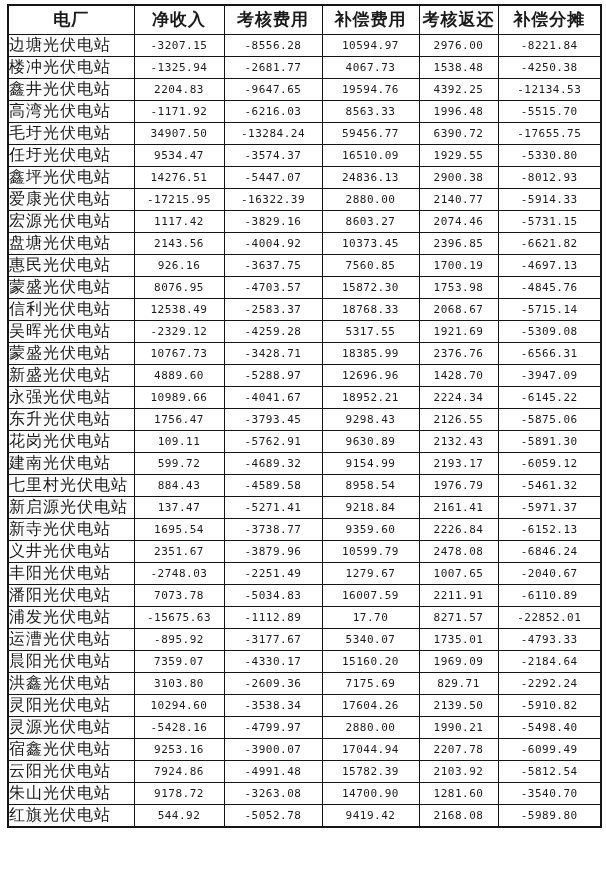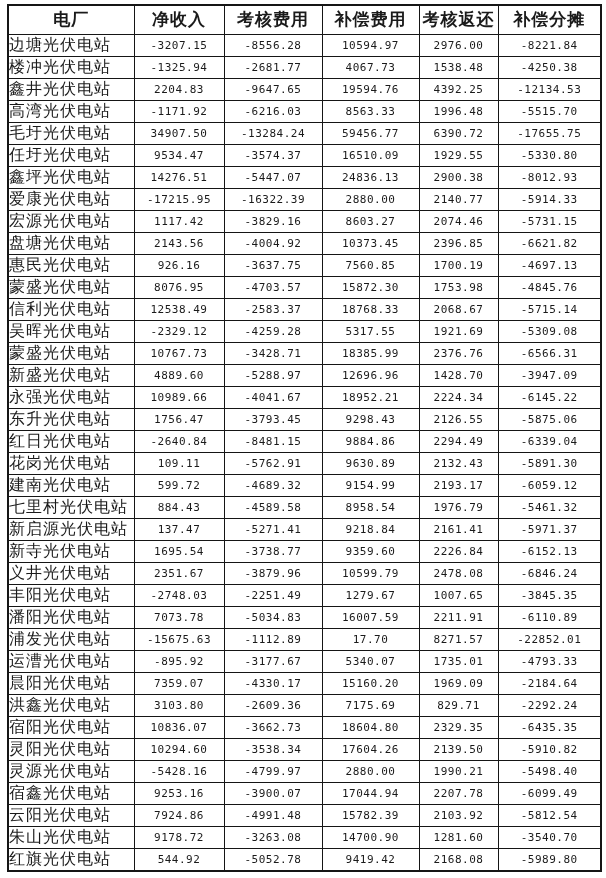--- a/index.html
+++ b/index.html
@@ -227,28 +227,20 @@
         </tr>
         <tr>
           <td class="name">东升光伏电站</td>
           <td class="num">1756.47</td>
           <td class="num">-3793.45</td>
           <td class="num">9298.43</td>
           <td class="num">2126.55</td>
           <td class="num">-5875.06</td>
         </tr>
         <tr>
-          <td class="name">红日光伏电站</td>
-          <td class="num">-2640.84</td>
-          <td class="num">-8481.15</td>
-          <td class="num">9884.86</td>
-          <td class="num">2294.49</td>
-          <td class="num">-6339.04</td>
-        </tr>
-        <tr>
           <td class="name">花岗光伏电站</td>
           <td class="num">109.11</td>
           <td class="num">-5762.91</td>
           <td class="num">9630.89</td>
           <td class="num">2132.43</td>
           <td class="num">-5891.30</td>
         </tr>
         <tr>
           <td class="name">建南光伏电站</td>
           <td class="num">599.72</td>
@@ -288,21 +280,21 @@
           <td class="num">10599.79</td>
           <td class="num">2478.08</td>
           <td class="num">-6846.24</td>
         </tr>
         <tr>
           <td class="name">丰阳光伏电站</td>
           <td class="num">-2748.03</td>
           <td class="num">-2251.49</td>
           <td class="num">1279.67</td>
           <td class="num">1007.65</td>
-          <td class="num">-3845.35</td>
+          <td class="num">-2040.67</td>
         </tr>
         <tr>
           <td class="name">潘阳光伏电站</td>
           <td class="num">7073.78</td>
           <td class="num">-5034.83</td>
           <td class="num">16007.59</td>
           <td class="num">2211.91</td>
           <td class="num">-6110.89</td>
         </tr>
         <tr>
@@ -331,28 +323,20 @@
         </tr>
         <tr>
           <td class="name">洪鑫光伏电站</td>
           <td class="num">3103.80</td>
           <td class="num">-2609.36</td>
           <td class="num">7175.69</td>
           <td class="num">829.71</td>
           <td class="num">-2292.24</td>
         </tr>
         <tr>
-          <td class="name">宿阳光伏电站</td>
-          <td class="num">10836.07</td>
-          <td class="num">-3662.73</td>
-          <td class="num">18604.80</td>
-          <td class="num">2329.35</td>
-          <td class="num">-6435.35</td>
-        </tr>
-        <tr>
           <td class="name">灵阳光伏电站</td>
           <td class="num">10294.60</td>
           <td class="num">-3538.34</td>
           <td class="num">17604.26</td>
           <td class="num">2139.50</td>
           <td class="num">-5910.82</td>
         </tr>
         <tr>
           <td class="name">灵源光伏电站</td>
           <td class="num">-5428.16</td>

